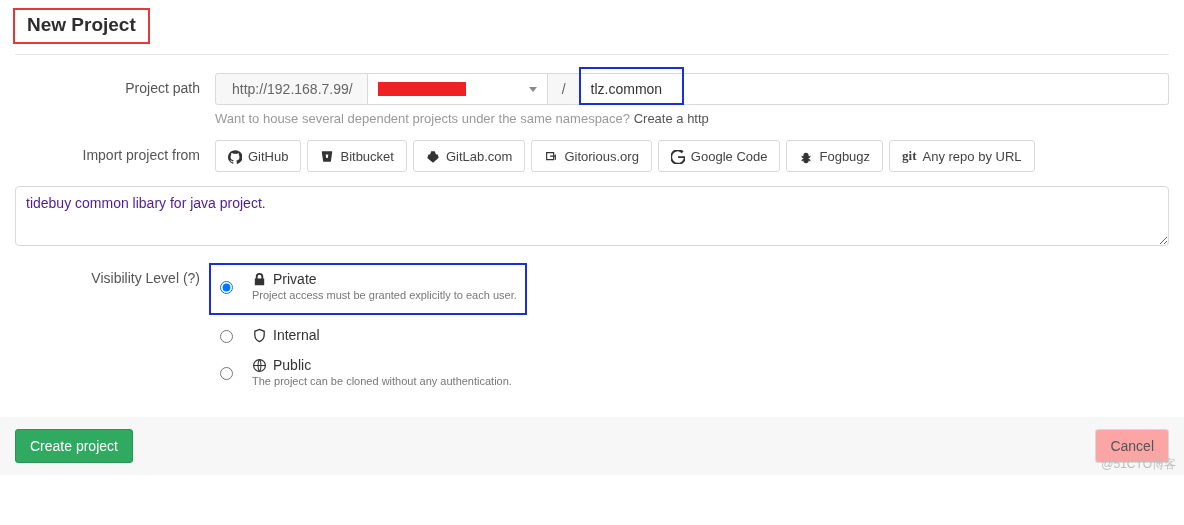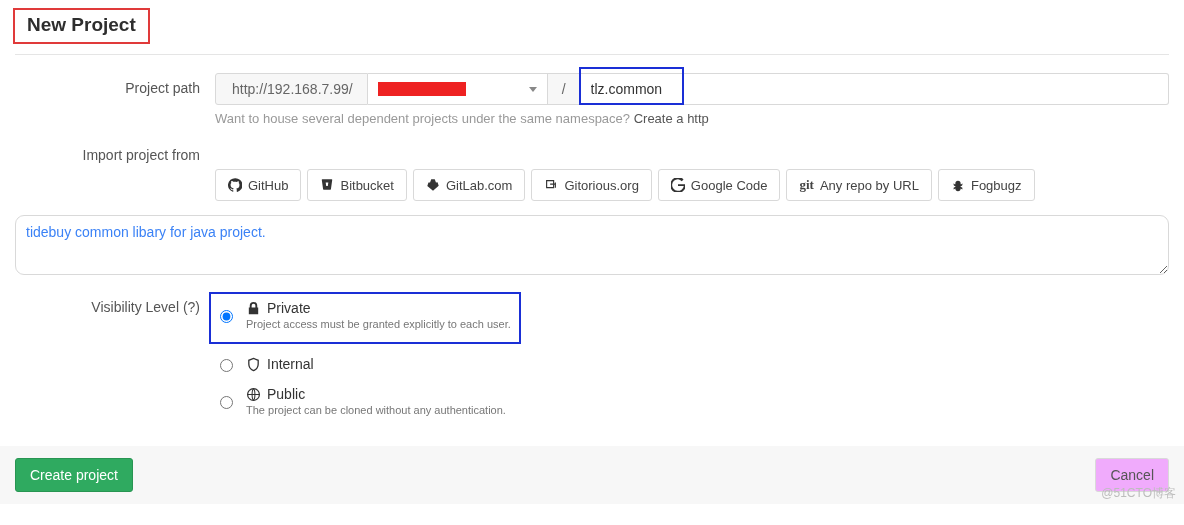--- a/index.html
+++ b/index.html
@@ -79,41 +79,40 @@
   .hint a { color: #555; text-decoration: none; }
 
   .btn-row { display: flex; flex-wrap: wrap; gap: 6px; }
   .ibtn {
     border: 1px solid #d9d9d9;
     background: #fff;
     border-radius: 3px;
     padding: 7px 12px;
     font-size: 13px;
     color: #444;
-    display: inline-flex; align-items: center; gap: 6px;
+    display: inline-flex; align-items: flex-end; gap: 6px;
     cursor: pointer;
-    margin-top: 29px;
   }
   .ibtn svg { width: 14px; height: 14px; }
   .git-prefix { font-weight: 700; font-family: serif; font-size: 13px; }
 
   .desc {
     width: 100%;
     border: 1px solid #d9d9d9;
-    border-radius: 9px;
+    border-radius: 4px;
     padding: 8px 10px;
     font-size: 14px;
-    color: #3b82f6;
+    color: #4c1d95;
     resize: vertical;
     min-height: 60px;
     outline: none;
     font-family: inherit;
   }
 
-  .vis-opt { display: flex; gap: 10px; padding: 4px 0 10px 0; }
+  .vis-opt { display: flex; gap: 16px; padding: 4px 0 10px 0; }
   .vis-opt input[type=radio] { margin-top: 3px; }
   .vis-head { display: flex; align-items: center; gap: 6px; font-weight: 400; color: #333; }
   .vis-head svg { width: 15px; height: 15px; }
   .vis-sub { color: #777; font-size: 11px; margin-top: 2px; }
   .vis-private-box {
     border: 2px solid #1a2fd6;
     padding: 2px 8px 2px 4px;
     margin-left: -6px;
     display: inline-block;
   }
@@ -127,21 +126,21 @@
   .btn-primary {
     background: #2faa60;
     color: #fff;
     border: 1px solid #289552;
     border-radius: 3px;
     padding: 8px 14px;
     font-size: 14px;
     cursor: pointer;
   }
   .btn-cancel {
-    background: #f0abfc;
+    background: #fca5a5;
     border: 1px solid #d9d9d9;
     border-radius: 3px;
     padding: 8px 14px;
     font-size: 14px;
     color: #555;
     cursor: pointer;
   }
   .watermark {
     position: absolute; right: 8px; bottom: 2px;
     color: #bdbdbd; font-size: 12px;
@@ -207,28 +206,28 @@
             </svg>
           <span>Gitorious.org</span>
         </button>
         <button class="ibtn">
           <svg viewBox="0 0 16 16">
               <path fill="#333" d="M8 1.3a6.7 6.7 0 1 0 6.6 7.7H8V7h9v1a9 9 0 1 1-2.7-6.4l-2 2A6.7 6.7 0 0 0 8 1.3z"></path>
             </svg>
           <span>Google Code</span>
         </button>
         <button class="ibtn">
+          <svg viewBox="0 0 16 16">
+              <path fill="#333" d="M8 3a3 3 0 0 1 3 3v1h1l1-1v2l-1 1h-1v1l2 1v2l-2-1a3 3 0 0 1-6 0l-2 1v-2l2-1V9H4L3 8V6l1 1h1V6a3 3 0 0 1 3-3zM5 1l1 2M11 1l-1 2"></path>
+            </svg>
+          <span>Fogbugz</span>
+        </button>
+        <button class="ibtn">
           <span class="git-prefix">git</span>
           <span>Any repo by URL</span>
-        </button>
-        <button class="ibtn">
-          <svg viewBox="0 0 16 16">
-              <path fill="#333" d="M8 3a3 3 0 0 1 3 3v1h1l1-1v2l-1 1h-1v1l2 1v2l-2-1a3 3 0 0 1-6 0l-2 1v-2l2-1V9H4L3 8V6l1 1h1V6a3 3 0 0 1 3-3zM5 1l1 2M11 1l-1 2"></path>
-            </svg>
-          <span>Fogbugz</span>
         </button>
       </div>
     </div>
   </div>
 
   <div class="form-row">
     <div class="form-body">
       <textarea class="desc" style="">tidebuy common libary for java project.</textarea>
     </div>
   </div>

